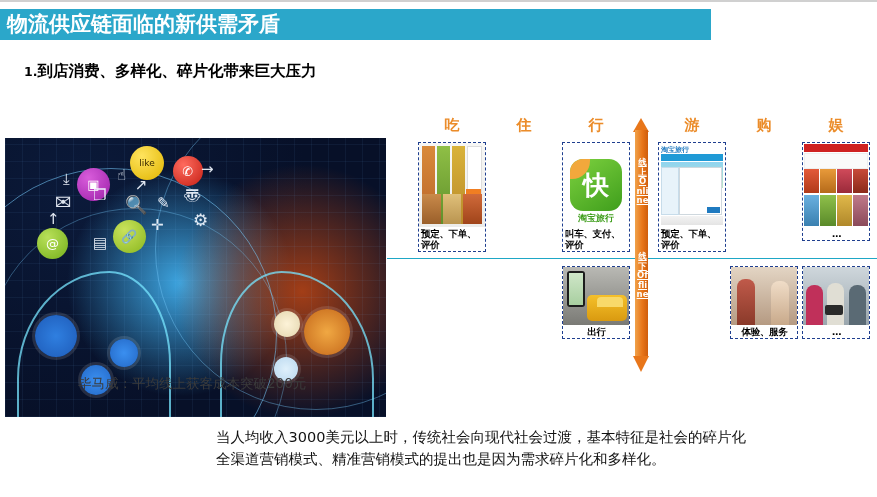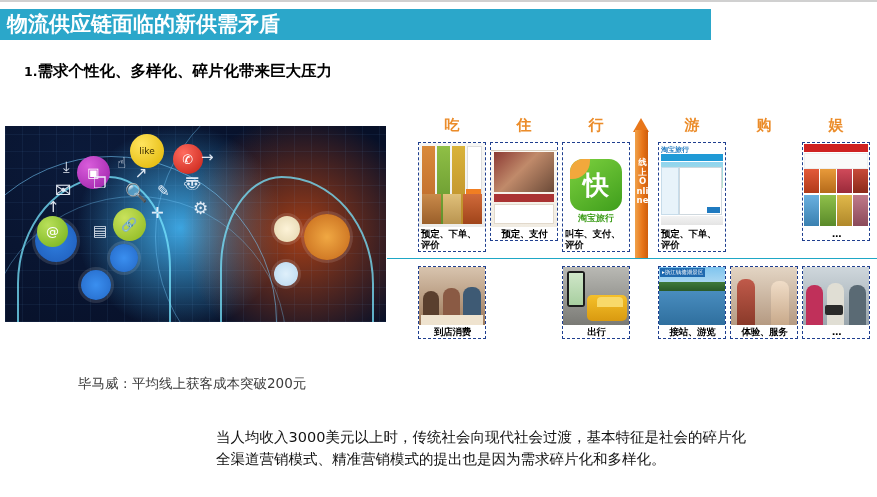--- a/index.html
+++ b/index.html
@@ -26,21 +26,21 @@
   }
   
   .subtitle{
     position:absolute;left:24px;top:61px;
     font-size:15.5px;font-weight:bold;color:#000;
     white-space:nowrap;
   }
   .subtitle .num{font-size:12.5px;}
   
   .photo{
-    position:absolute;left:5px;top:126px;width:381px;height:196px;
+    position:absolute;left:5px;top:138px;width:381px;height:279px;
     overflow:hidden;
     background:
        radial-gradient(circle at 78% 55%, rgba(190,70,20,.85) 0%, rgba(140,40,10,0) 38%),
        radial-gradient(circle at 46% 52%, rgba(70,190,255,.85) 0%, rgba(20,90,180,0) 45%),
        radial-gradient(circle at 20% 20%, #0b1a3a 0%, #071028 60%),
        linear-gradient(160deg,#071229 0%,#0d2b6b 40%,#0a1c46 70%,#2a1206 100%);
   }
   .photo .grid-lines{
     position:absolute;inset:0;
     background-image:
@@ -128,41 +128,41 @@
     border-left:8.5px solid transparent;border-right:8.5px solid transparent;
   }
   .arrow-up .arrow-shaft{top:12px;height:128px;}
   .arrow-up .arrow-head{top:0;border-bottom:14px solid #e8761a;}
   .arrow-down .arrow-shaft{top:0;height:120px;
       background:linear-gradient(90deg,#f0a24a,#e8761a 55%,#cf5d0c);}
   .arrow-down .arrow-head{top:118px;border-top:16px solid #e8761a;}
   .arrow-txt{
     position:absolute;left:3px;width:13px;
     color:#fff;font-size:8.5px;font-weight:bold;
-    text-align:center;line-height:9.5px;word-break:break-all;
+    text-align:center;line-height:9.5px;word-break:break-all;text-decoration:underline;
   }
   .arrow-up .arrow-txt{top:40px;}
   .arrow-down .arrow-txt{top:14px;}
   
   .bottom-text{
     position:absolute;left:216px;top:426px;width:660px;
     font-size:14.5px;color:#111;line-height:22px;
   }
 </style>
 </head>
 <body>
 
 <div class="top-rule"></div>
 
 <div class="title-banner">
   <div class="title-text">物流供应链面临的新供需矛盾</div>
 </div>
 
 <div class="subtitle">
-  <span class="num">1.</span><span>需求个性化、多样化、碎片化带来巨大压力</span>
+  <span class="num">1.</span><span>到店消费、多样化、碎片化带来巨大压力</span>
 </div>
 
 <div class="photo">
   <div class="grid-lines"></div>
   <div class="arc a1"></div>
   <div class="arc a2"></div>
   <div class="arc a3"></div>
 
   <div class="head left"></div>
   <div class="head right"></div>
@@ -228,29 +228,20 @@
       <div style="position:absolute;left:3px;right:3px;bottom:3px;height:30px;display:grid;grid-template-columns:1fr 1fr 1fr;gap:2px;">
         <div style="background:linear-gradient(#c98a4a,#9a5f2a)"></div>
         <div style="background:linear-gradient(#e0c07a,#b99450)"></div>
         <div style="background:linear-gradient(#d06a3a,#a0441a)"></div>
       </div>
       <div style="position:absolute;right:4px;top:46px;width:15px;height:5px;background:#f07e22;"></div>
     </div>
     <div class="lbl">预定、下单、评价</div>
   </div>
 
-  <div class="cell" style="left:72px;top:26px;">
-    <div class="thumb" style="background:linear-gradient(#fdfbf6,#f1ece2);">
-      <div style="position:absolute;left:0;right:0;top:0;height:7px;background:#fff;border-bottom:1px solid #d8cfc0;"></div>
-      <div style="position:absolute;left:3px;top:9px;right:3px;height:40px;background:linear-gradient(135deg,#8c3a34,#c08a6a 45%,#6b4a38);"></div>
-      <div style="position:absolute;left:3px;top:51px;right:3px;height:8px;background:#a33;"></div>
-      <div style="position:absolute;left:3px;top:61px;right:3px;bottom:3px;background:#fff;border:1px solid #e2d9cc;"></div>
-    </div>
-    <div class="lbl c">预定、支付</div>
-  </div>
 
   <div class="cell" style="left:144px;top:26px;">
     <div class="thumb" style="background:#fff;display:flex;align-items:center;justify-content:center;">
       <div style="width:52px;height:52px;border-radius:13px;background:linear-gradient(145deg,#7dd13f,#3f9e1c);position:relative;display:flex;align-items:center;justify-content:center;">
         <div style="position:absolute;left:0;top:0;width:20px;height:20px;background:#f2a83c;border-radius:13px 0 18px 0;"></div>
         <span style="color:#fff;font-size:26px;font-weight:bold;">快</span>
       </div>
       <div style="position:absolute;bottom:2px;left:0;right:0;text-align:center;color:#3f9e1c;font-size:9px;font-weight:bold;">淘宝旅行</div>
     </div>
     <div class="lbl">叫车、支付、评价</div>
@@ -283,50 +274,33 @@
       <div style="position:absolute;left:1px;right:1px;top:52px;bottom:1px;display:grid;grid-template-columns:repeat(4,1fr);gap:1px;">
         <div style="background:linear-gradient(#6ab0e0,#3a80b0)"></div>
         <div style="background:linear-gradient(#8fc04a,#5a8a2a)"></div>
         <div style="background:linear-gradient(#e0b84a,#b0882a)"></div>
         <div style="background:linear-gradient(#c07a8a,#8a4a5a)"></div>
       </div>
     </div>
     <div class="lbl c">…</div>
   </div>
 
-  <div class="cell bot" style="left:0px;top:150px;">
-    <div class="thumb" style="background:linear-gradient(#d8c4ae,#9d7a5c);">
-      <div style="position:absolute;left:4px;bottom:4px;width:16px;height:30px;background:#5a3f2e;border-radius:8px 8px 0 0;"></div>
-      <div style="position:absolute;left:24px;bottom:4px;width:17px;height:33px;background:#8a5a44;border-radius:8px 8px 0 0;"></div>
-      <div style="position:absolute;right:4px;bottom:4px;width:18px;height:34px;background:#3e5a74;border-radius:8px 8px 0 0;"></div>
-      <div style="position:absolute;left:2px;right:2px;bottom:0;height:10px;background:#efe3cf;"></div>
-    </div>
-    <div class="lbl c">到店消费</div>
-  </div>
 
 
   <div class="cell bot" style="left:144px;top:150px;">
     <div class="thumb" style="background:linear-gradient(#b9b9b4,#7a7a75);">
       <div style="position:absolute;right:2px;bottom:4px;width:40px;height:26px;background:linear-gradient(#f5c02a,#d99a10);border-radius:5px;"></div>
       <div style="position:absolute;right:6px;bottom:18px;width:26px;height:10px;background:#f8d96a;border-radius:4px 4px 0 0;"></div>
       <div style="position:absolute;left:4px;top:4px;width:18px;height:36px;background:#1c1c1c;border-radius:3px;padding:2px;box-sizing:border-box;">
         <div style="width:100%;height:100%;background:linear-gradient(#cfe6c8,#a8cfa0);"></div>
       </div>
     </div>
     <div class="lbl c">出行</div>
   </div>
 
-  <div class="cell bot" style="left:240px;top:150px;">
-    <div class="thumb" style="background:linear-gradient(#7ec4ef 0%,#bfe0f2 40%,#4a8fbf 100%);">
-      <div style="position:absolute;left:0;right:0;top:30%;bottom:0;background:linear-gradient(#4e93c6,#2f6f9e);"></div>
-      <div style="position:absolute;left:0;right:0;top:26%;height:16%;background:linear-gradient(#3f7a3a,#2a5a28);"></div>
-      <div style="position:absolute;left:1px;top:1px;background:#1f6ab0;color:#fff;font-size:5.5px;padding:1px 2px;">▸浙江钱塘湖景区</div>
-    </div>
-    <div class="lbl c">接站、游览</div>
-  </div>
 
   <div class="cell bot" style="left:312px;top:150px;">
     <div class="thumb" style="background:linear-gradient(#e3d5c4,#b59a82);">
       <div style="position:absolute;left:6px;bottom:0;width:18px;height:46px;background:linear-gradient(#c05a4a,#8a3a2a);border-radius:8px 8px 0 0;"></div>
       <div style="position:absolute;right:8px;bottom:0;width:18px;height:44px;background:linear-gradient(#f0ddc8,#c8a98a);border-radius:8px 8px 0 0;"></div>
     </div>
     <div class="lbl c">体验、服务</div>
   </div>
 
   <div class="cell bot" style="left:384px;top:150px;">
@@ -341,18 +315,23 @@
 </div>
 
 <div class="split-line"></div>
 
 <div class="arrow-col">
   <div class="arrow-up">
     <div class="arrow-head"></div>
     <div class="arrow-shaft"></div>
     <div class="arrow-txt">线上 Online</div>
   </div>
+  <div class="arrow-down">
+    <div class="arrow-shaft"></div>
+    <div class="arrow-head"></div>
+    <div class="arrow-txt">线下 Offline</div>
+  </div>
 </div>
 
 <div class="bottom-text">
   <div>当人均收入3000美元以上时，传统社会向现代社会过渡，基本特征是社会的碎片化</div>
   <div>全渠道营销模式、精准营销模式的提出也是因为需求碎片化和多样化。</div>
 </div>
 
 </body></html>

